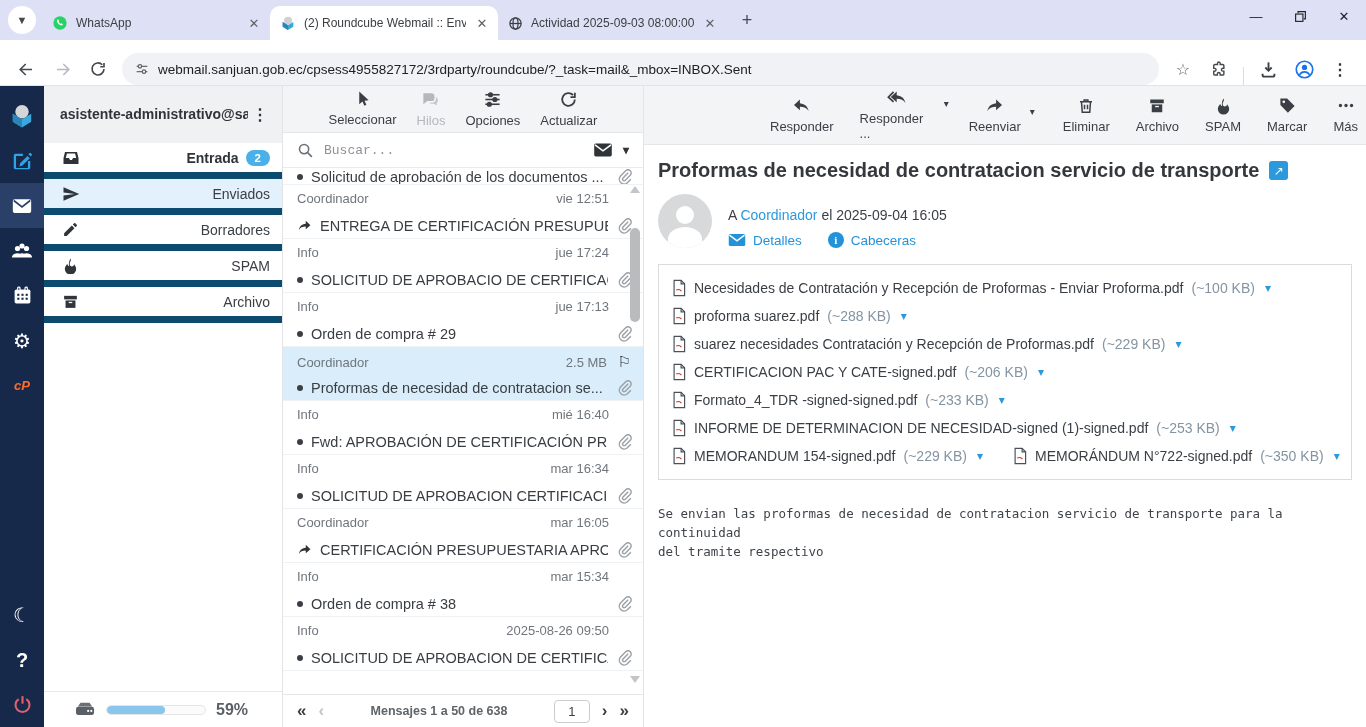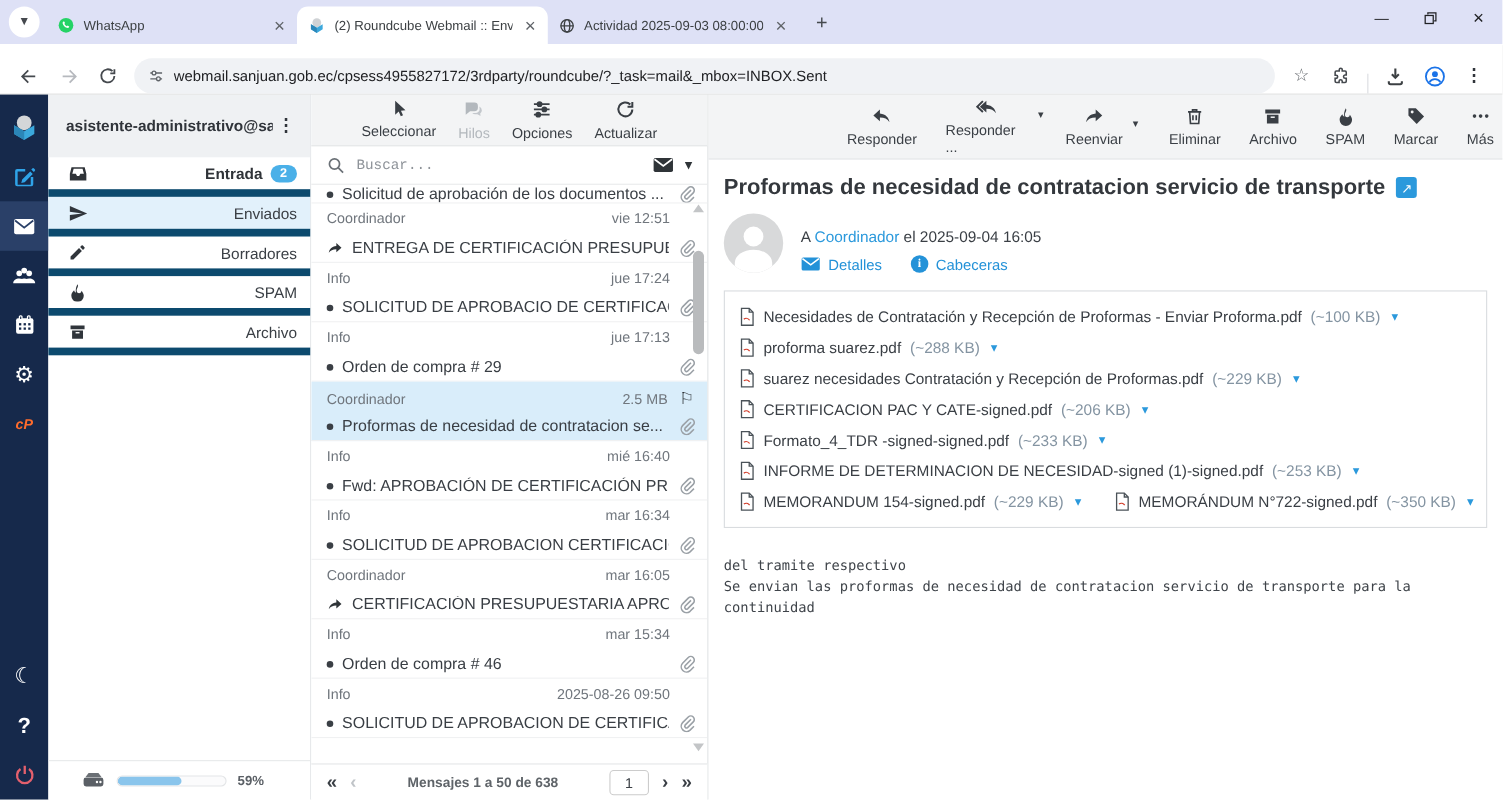--- a/index.html
+++ b/index.html
@@ -45,21 +45,21 @@
   .folder { height:36px; display:flex; align-items:center; gap:7px; padding:0 12px 0 18px; border-bottom:7px solid #0c4a6e; font-size:14px; color:#3a3f45;text-align:right; }
   .folder.selected { background:#e2f1fb; }
   .folder .f-label { flex:1; }
   .folder.bold .f-label { font-weight:bold; color:#2f3338; }
   .badge { background:#4ab0e8; color:#fff; font-size:11.5px; font-weight:bold; border-radius:9px; padding:2px 9px; }
   .f-icon { color:#30353b; }
   .folders-fill { flex:1; }
   .storage { height:36px; border-top:1px solid #e7e9ea; display:flex; align-items:center; gap:10px; padding:0 16px 0 30px; }
   .storage-track { width:100px; height:10px; border:1px solid #e3e5e7; background:#fbfbfc; border-radius:6px; overflow:hidden; }
   .storage-fill { height:100%; background:#8ac5ec; border-radius:6px; }
-  .storage-pct { font-size:12px; color:#5b6066; font-weight:bold; }
+  .storage-pct { font-size:16px; color:#5b6066; font-weight:bold; }
 
   
   .maillist { width:361px; border-right:1px solid #e2e4e6; display:flex; flex-direction:column; flex-shrink:0; position:relative; background:#fff; }
   .list-toolbar { height:48px; background:#f3f4f5; border-bottom:1px solid #e4e6e8; display:flex; align-items:center; justify-content:center; gap:8px; }
   .tb-btn { display:flex; flex-direction:column; align-items:center; gap:4px; font-size:13px; color:#3a3f45; padding:4px 6px; position:relative; }
   .tb-btn.disabled { color:#b3b8bd; }
   .tb-btn .caret { position:absolute; right:-6px; top:14px; font-size:10px; color:#3a3f45; }
   .searchrow { height:35px; display:flex; align-items:center; gap:10px; padding:0 14px; border-bottom:1px solid #e9eaeb; }
   .searchrow input { flex:1; border:none; outline:none; font-size:13px; color:#4c1d95; font-family:Liberation Mono, monospace; background:transparent; }
   .searchrow input::placeholder { color:#8d9298; }
@@ -557,21 +557,21 @@
         </div>
       </div>
 
       <div class="msg">
         <div class="line1">
             <span class="sender">Info</span>
             <span class="date">mar 15:34</span>
           </div>
         <div class="line2">
           <span class="bullet"></span>
-          <span class="subject">Orden de compra # 46</span>
+          <span class="subject">Orden de compra # 38</span>
           <span class="clip">
               <svg width="17" height="17" viewBox="0 0 24 24" fill="none" stroke="currentColor" stroke-width="2">
                 <path d="M17.2 6.8l-7.6 7.6a2.3 2.3 0 0 0 3.2 3.2l7.3-7.3a4.5 4.5 0 0 0-6.4-6.4L6.4 11.2a6.8 6.8 0 0 0 9.6 9.6l5-5"></path>
               </svg>
             </span>
         </div>
       </div>
 
       <div class="msg">
         <div class="line1">
@@ -805,18 +805,18 @@
                 <path d="M6 15c2.5-1.5 6-1 7.5 1.5" fill="none" stroke="#d2402e" stroke-width="1.6"></path>
               </svg>
             <span class="att-name">MEMORÁNDUM N°722-signed.pdf</span>
             <span class="att-size">(~350 KB)</span>
             <span class="att-caret">▾</span>
           </div>
         </div>
       </div>
 
       <div class="body-text">
+        <div>Se envian las proformas de necesidad de contratacion servicio de transporte para la continuidad</div>
         <div>del tramite respectivo</div>
-        <div>Se envian las proformas de necesidad de contratacion servicio de transporte para la continuidad</div>
       </div>
     </div>
   </section>
 </div>
 
 </body></html>

